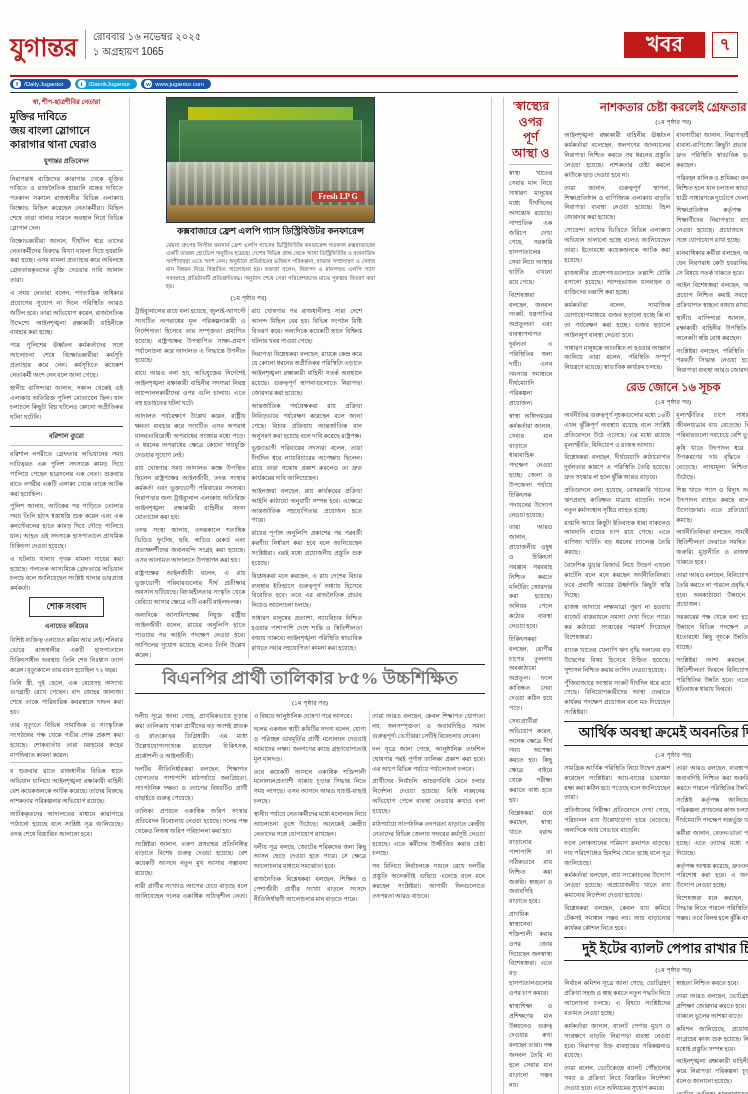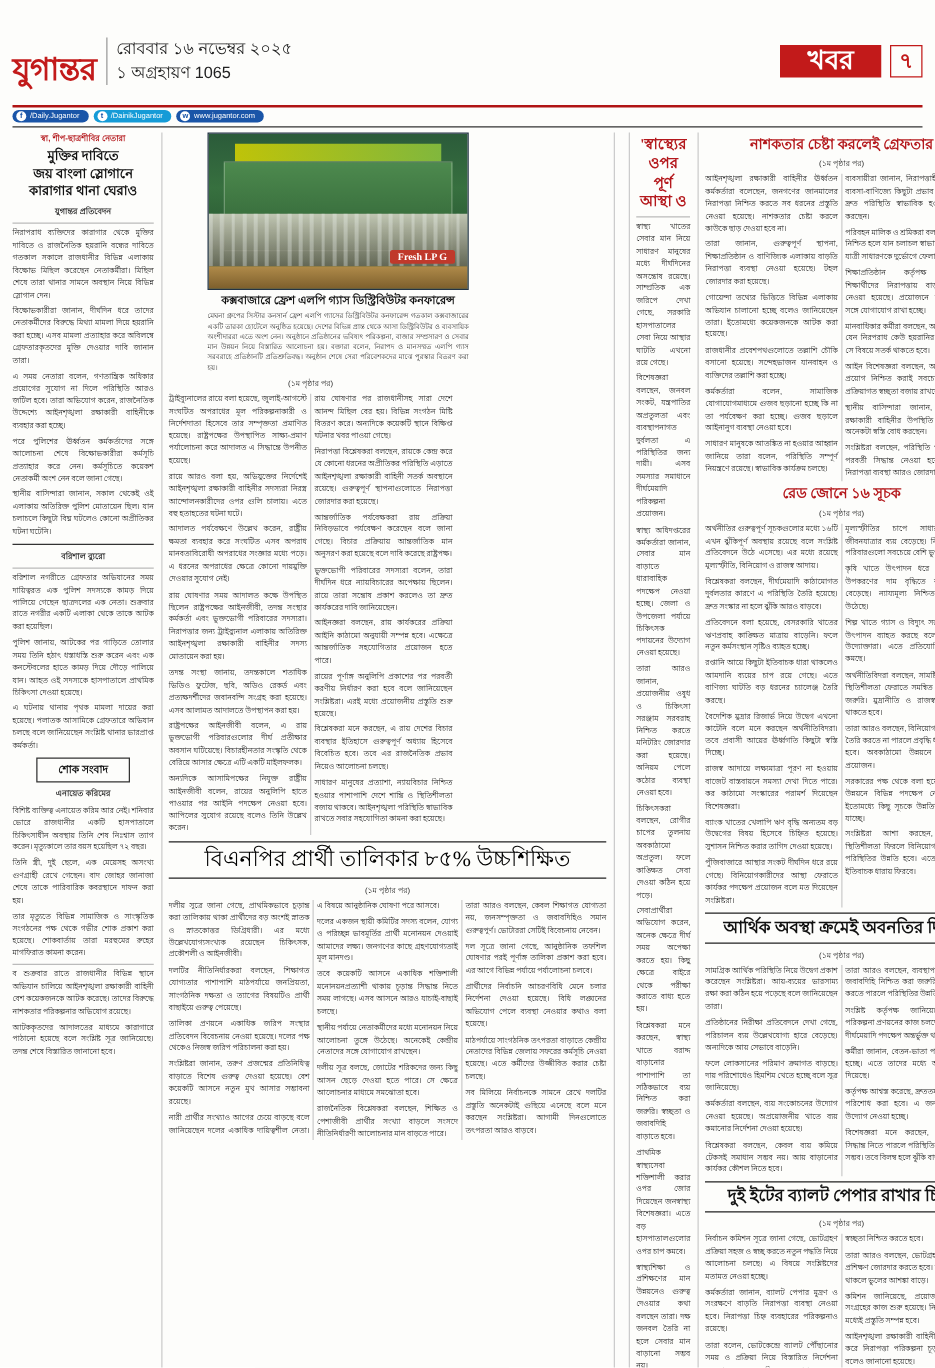--- a/index.html
+++ b/index.html
@@ -27,21 +27,21 @@
     padding-bottom: 15px;
     margin-top: 24px;
   }
   .mast-left { display: flex; align-items: flex-end; gap: 8px; }
   .logo {
     font-family: "Liberation Serif", serif;
     font-size: 25px; font-weight: bold; color: #c21a1a;
     letter-spacing: -0.5px; line-height: 1;
   }
   .mast-date {
-    font-size: 13px; color: #222; line-height: 1.45;
+    font-size: 10px; color: #222; line-height: 1.45;
     border-left: 1px solid #999; padding-left: 7px; margin-bottom: 1px;
   }
   .mast-right { display: flex; align-items: center; gap: 7px; }
   .khobor {
     background: #c21a1a; color: #fff;
     font-family: "Liberation Serif", serif;
     font-size: 21px; font-weight: bold;
     padding: 1px 22px 3px 22px; line-height: 1.05;
   }
   .pageno {
@@ -79,31 +79,31 @@
     gap: 0 6px;
     height: 1010px;
   }
   .col { position: relative; }
   .col + .col { border-left: 1px solid #ccc; padding-left: 5px; }
 
   
   .hl-small {
     font-family: "Liberation Serif", serif;
     font-weight: bold; font-size: 10.5px; line-height: 1.35;
-    text-align: center; color: #111; margin: 0 0 3px 0;
+    text-align: left; color: #111; margin: 0 0 3px 0;
   }
   .hl-red {
     font-family: "Liberation Serif", serif;
     font-weight: bold; font-size: 12px; line-height: 1.3;
     text-align: center; color: #b4181c; margin: 2px 0 3px 0;
   }
   .hl-banner {
     font-family: "Liberation Serif", serif;
-    font-weight: normal; font-size: 16px; line-height: 1.25;
-    text-align: center; color: #000000;
+    font-weight: bold; font-size: 16px; line-height: 1.25;
+    text-align: center; color: #737373;
     border-top: 1px solid #222; border-bottom: 1px solid #222;
     padding: 3px 0; margin: 5px 0 4px 0;
   }
   .hl-banner.big { font-size: 17.5px; }
   .kicker {
     font-size: 6.5px; text-align: center; color: #b4181c;
     margin: 0 0 2px 0; font-weight: bold;
   }
   .byline {
     font-size: 6.5px; text-align: center; color: #333;

